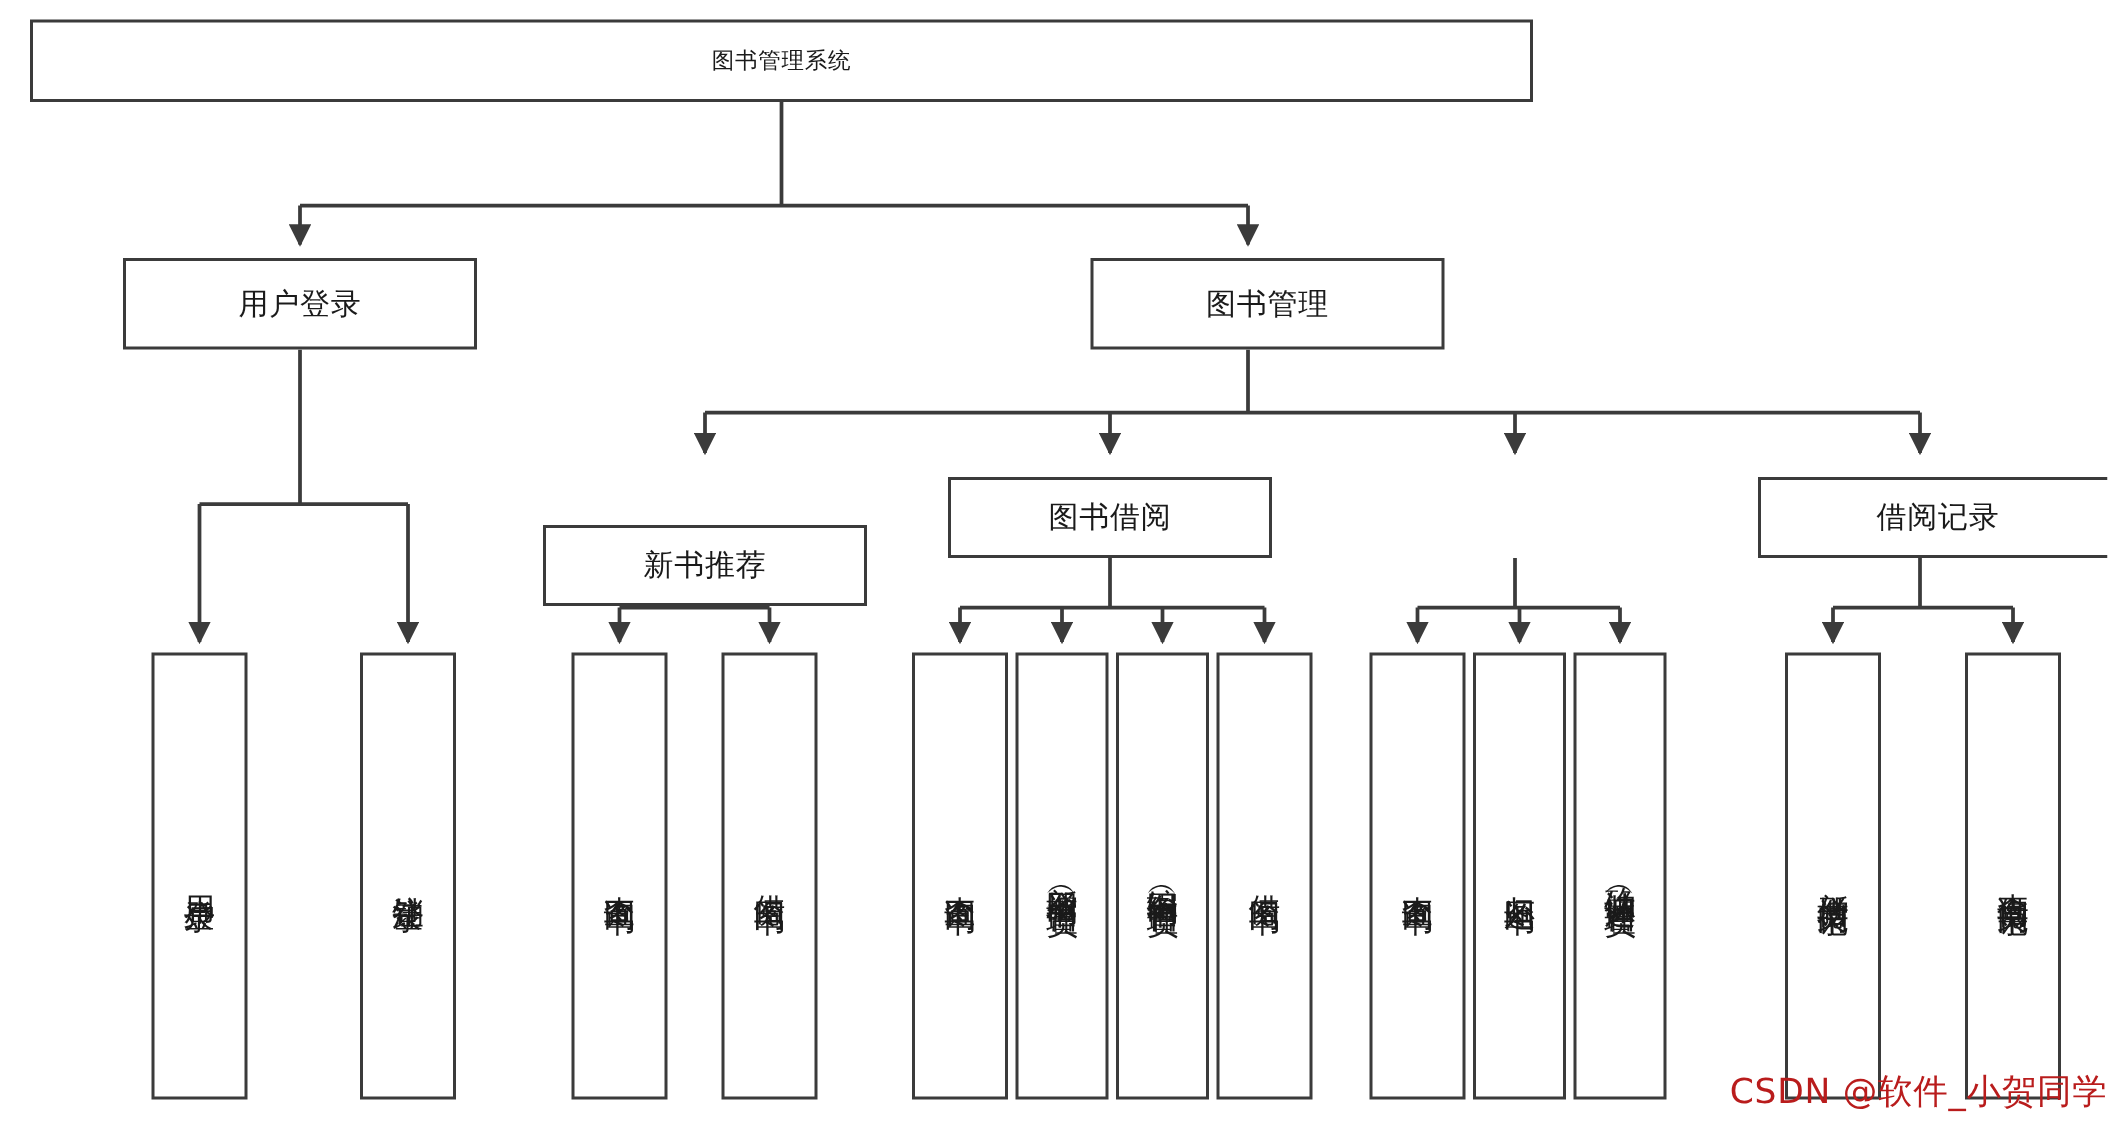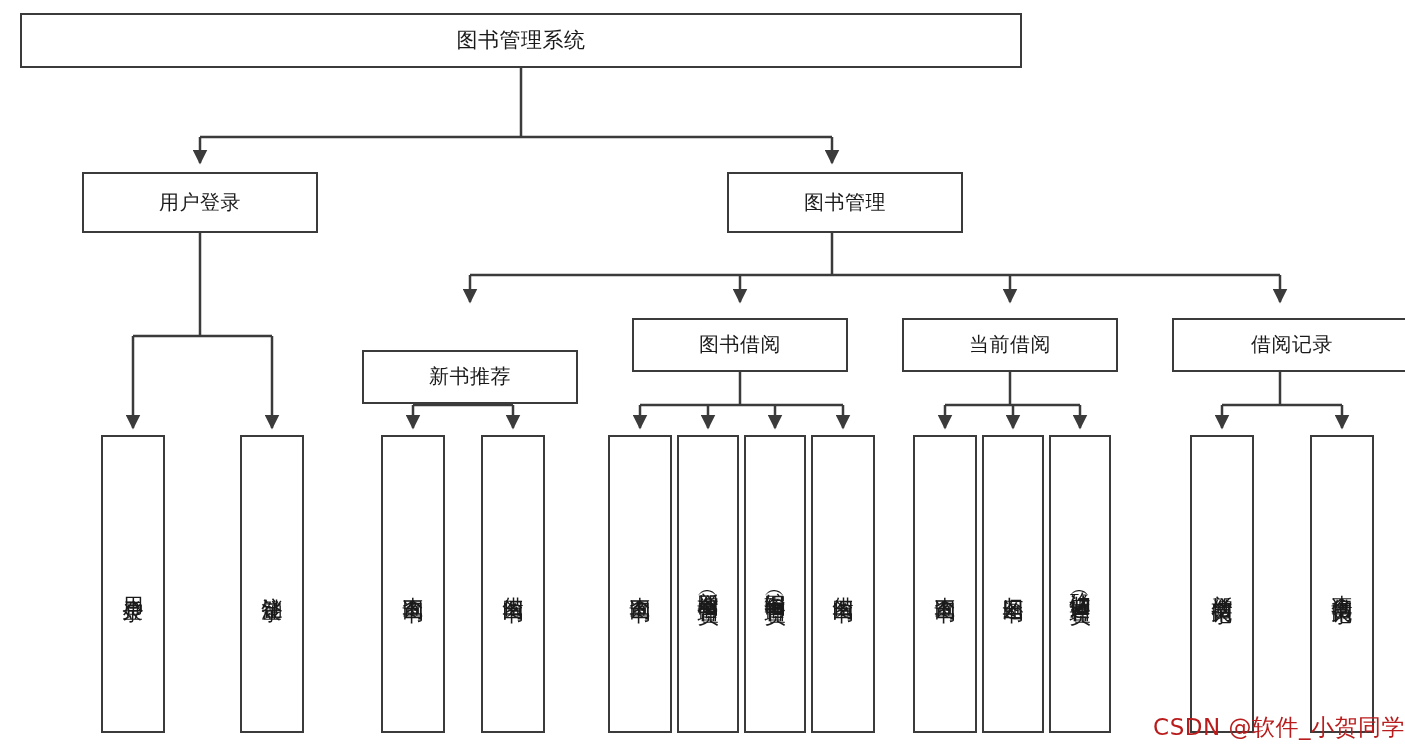--- a/index.html
+++ b/index.html
@@ -38,21 +38,21 @@
     z-index: 2;
   }
   .node-label {
     display: block;
     text-align: center;
     line-height: 1.18;
     letter-spacing: 0.5px;
   }
   
   .node.root {
-    font-size: 21px;
+    font-size: 15px;
   }
   
   .node.branch {
     font-size: 20px;
   }
   
   .node.leaf {
     align-items: center;
     justify-content: center;
     padding: 4px 2px;
@@ -145,23 +145,20 @@
   </div>
 
   <div class="node branch" style="left:362px; top:318px; width:216px; height:54px;margin-top:32px;">
     <span class="node-label">新书推荐</span>
   </div>
 
   <div class="node branch" style="left:632px; top:318px; width:216px; height:54px;">
     <span class="node-label">图书借阅</span>
   </div>
 
-  <div class="node branch" style="left:902px; top:318px; width:216px; height:54px;">
-    <span class="node-label">当前借阅</span>
-  </div>
 
   <div class="node branch" style="left:1172px; top:318px; width:240px; height:54px;">
     <span class="node-label">借阅记录</span>
   </div>
 
   <div class="node leaf" style="left:101px; top:435px; width:64px; height:298px;">
     <span class="node-label">用户登录</span>
   </div>
   <div class="node leaf" style="left:240px; top:435px; width:64px; height:298px;">
     <span class="node-label">注销登录</span>

